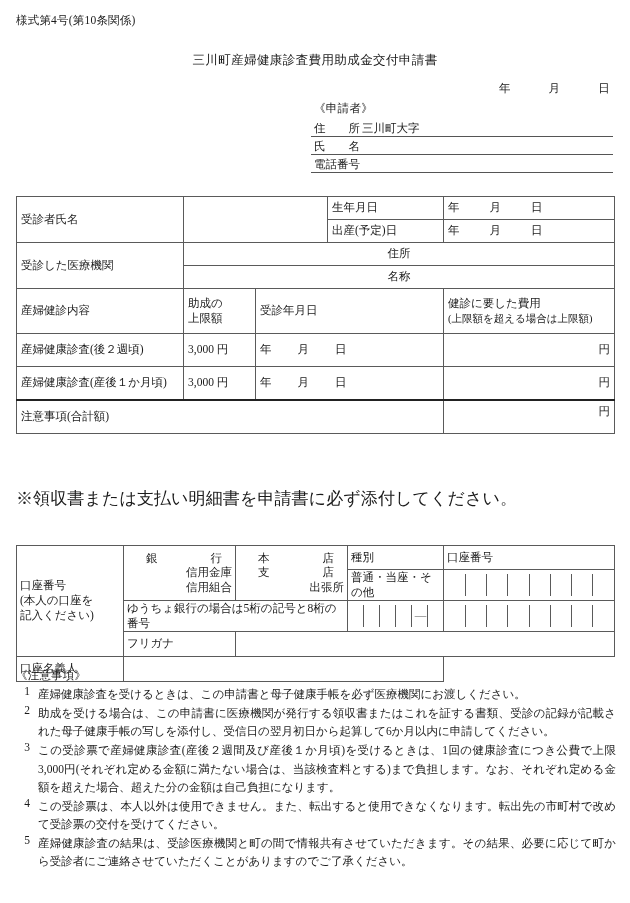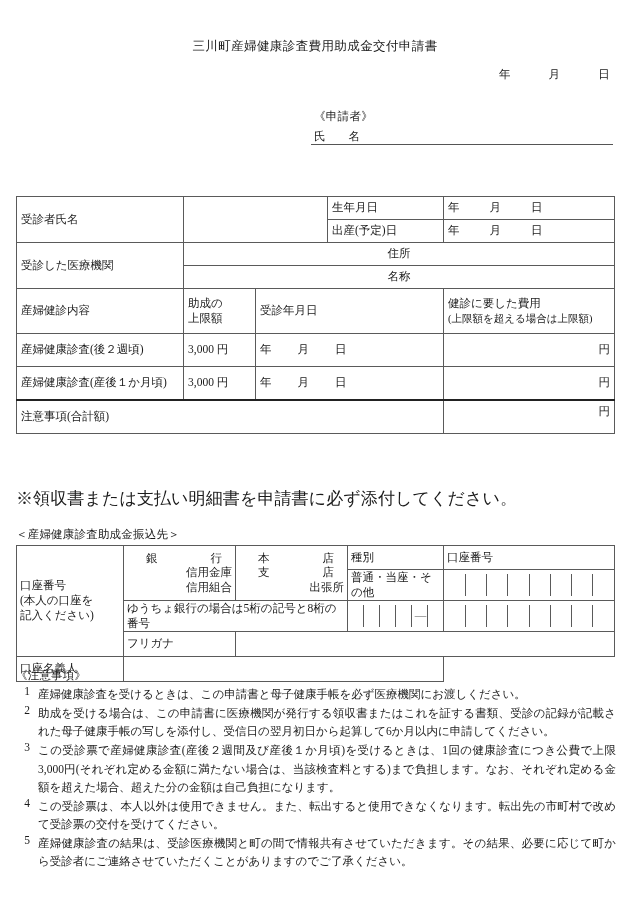--- a/index.html
+++ b/index.html
@@ -47,21 +47,21 @@
     margin-top: 9px;
     font-size: 12.5px;
     padding-left: 18px;
     letter-spacing: 5px;
   }
 
   
   .applicant {
     position: absolute;
     left: 311px;
-    top: 109px;
+    top: 101px;
     width: 302px;
     font-size: 11.5px;
   }
   .applicant .app-head {
     letter-spacing: .3px;
     margin-bottom: 3px;
     padding-left: 3px;
   }
   .app-row {
     display: flex;
@@ -199,37 +199,46 @@
     line-height: 1.58;
     text-align: justify;
     text-justify: inter-character;
   }
 </style>
 </head>
 <body>
 
 <div class="page">
 
+  <div class="form-no">様式第4号(第10条関係)</div>
 
   <div class="doc-title">三川町産婦健康診査費用助成金交付申請書</div>
 
   <div class="date-line">
     <span class="dchar">年</span><span class="dchar">月</span><span class="dchar">日</span>
   </div>
 
 
   <div class="applicant">
     <div class="app-head">《申請者》</div>
 
+    <div class="app-row">
+      <span class="lbl">住　　所</span>
+      <span class="val">三川町大字</span>
+    </div>
 
     <div class="app-row">
       <span class="lbl">氏　　名</span>
       <span class="val"></span>
     </div>
 
+    <div class="app-row">
+      <span class="lbl">電話番号</span>
+      <span class="val"></span>
+    </div>
   </div>
 
   <div class="main-table-wrap">
     <table class="grid">
       <colgroup>
         <col style="width:167px">
         <col style="width:72px">
         <col style="width:72px">
         <col style="width:116px">
         <col style="width:171px">
@@ -291,21 +300,20 @@
         <tr>
           <td class="c thick-top" style="height:32px" colspan="4">注意事項(合計額)</td>
           <td class="r thick-top" style="vertical-align:top;padding-top:3px">円</td>
         </tr>
       </tbody>
     </table>
   </div>
 
   <div class="note-attach">※領収書または支払い明細書を申請書に必ず添付してください。</div>
 
-  <div class="bank-heading">＜産婦健康診査助成金振込先＞</div>
 
   <div class="bank-wrap">
     <table class="bank">
       <colgroup>
         <col style="width:107px">
         <col style="width:112px">
         <col style="width:112px">
         <col style="width:96px">
         <col style="width:171px">
       </colgroup>

